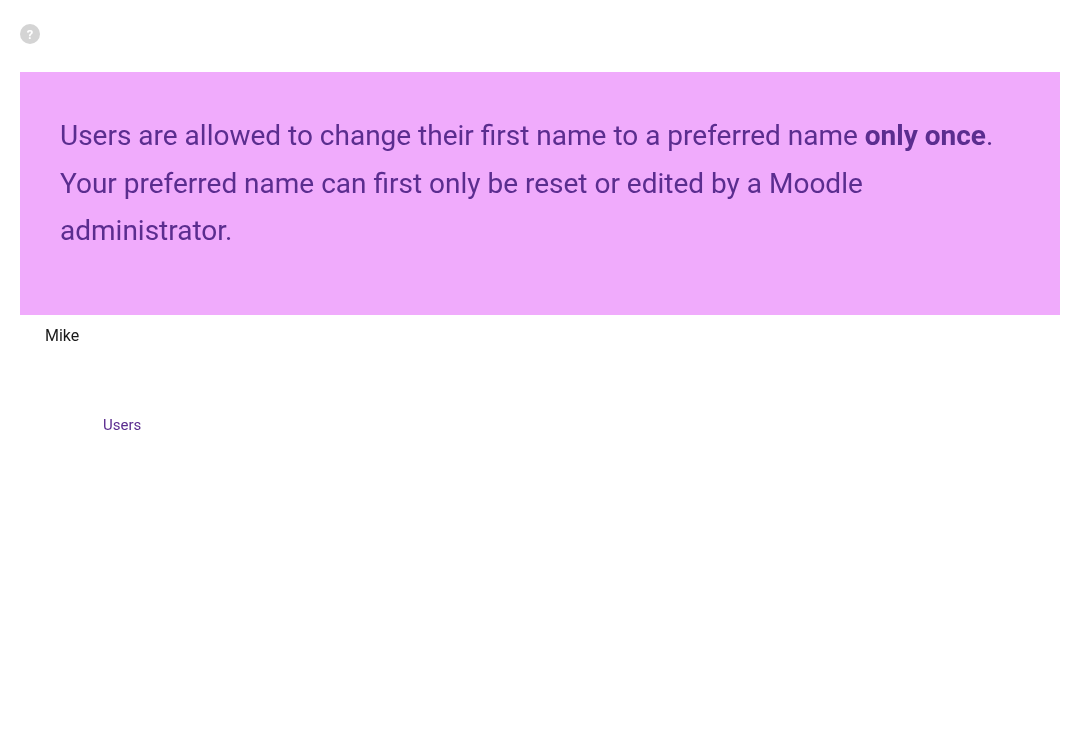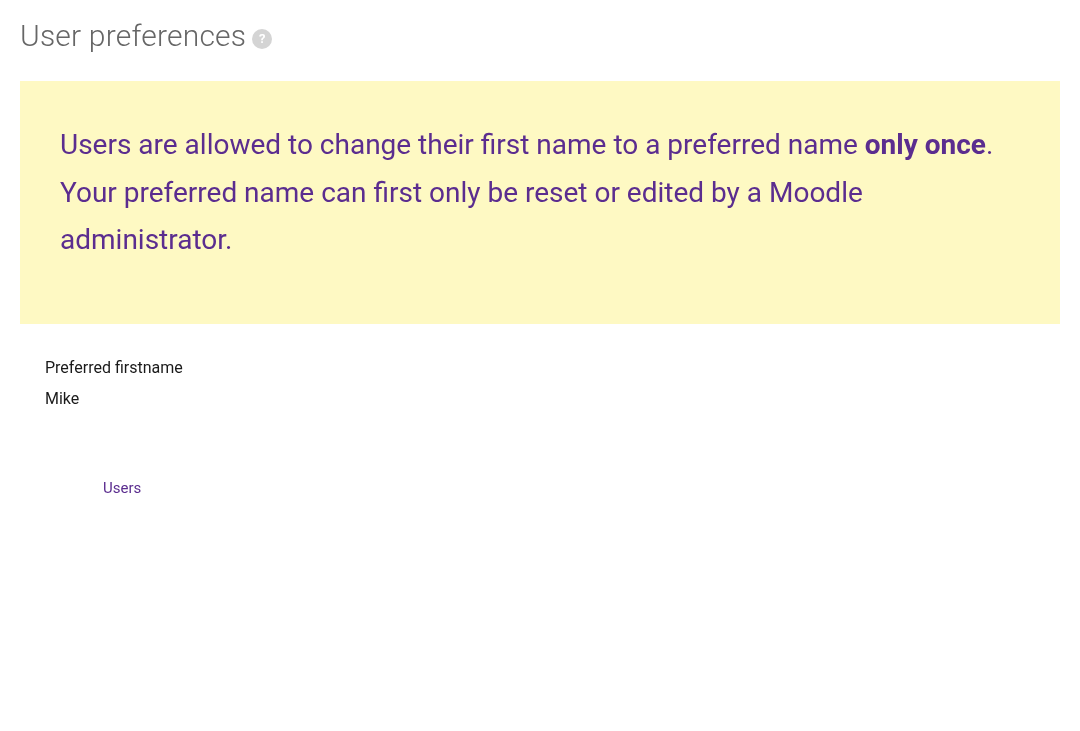--- a/index.html
+++ b/index.html
@@ -33,23 +33,23 @@
       background: #d4d4d4;
       display: inline-flex;
       align-items: center;
       justify-content: center;
       color: #ffffff;
       font-size: 13px;
       font-weight: bold;
       margin-top: 6px;
     }
     .notice-box {
-      background: #fef9c3;
+      background: #f0abfc;
       padding: 40px 40px 60px 40px;
-      margin-bottom: 24px;
+      margin-bottom: 1px;
     }
     .notice-text {
       font-size: 28px;
       line-height: 1.7;
       color: #5b2d8f;
     }
     .notice-text strong {
       font-weight: 700;
     }
     .form-section {
@@ -71,28 +71,26 @@
       margin-left: 58px;
       cursor: pointer;
       text-decoration: none;
       display: inline-block;
     }
   </style>
 </head>
 <body>
 
 <div class="page-heading">
-  <h1 class="page-title">User preferences</h1>
   <span class="help-icon">?</span>
 </div>
 
 <div class="notice-box">
   <div class="notice-text">
     <span>Users are allowed to change their first name to a preferred name </span><strong>only once</strong><span>.</span><br>
     <span>Your preferred name can first only be reset or edited by a Moodle administrator.</span><br>
   </div>
 </div>
 
 <div class="form-section">
-  <div class="field-label">Preferred firstname</div>
   <div class="field-value">Mike</div>
   <a class="cancel-link">Users</a>
 </div>
 
 </body></html>

